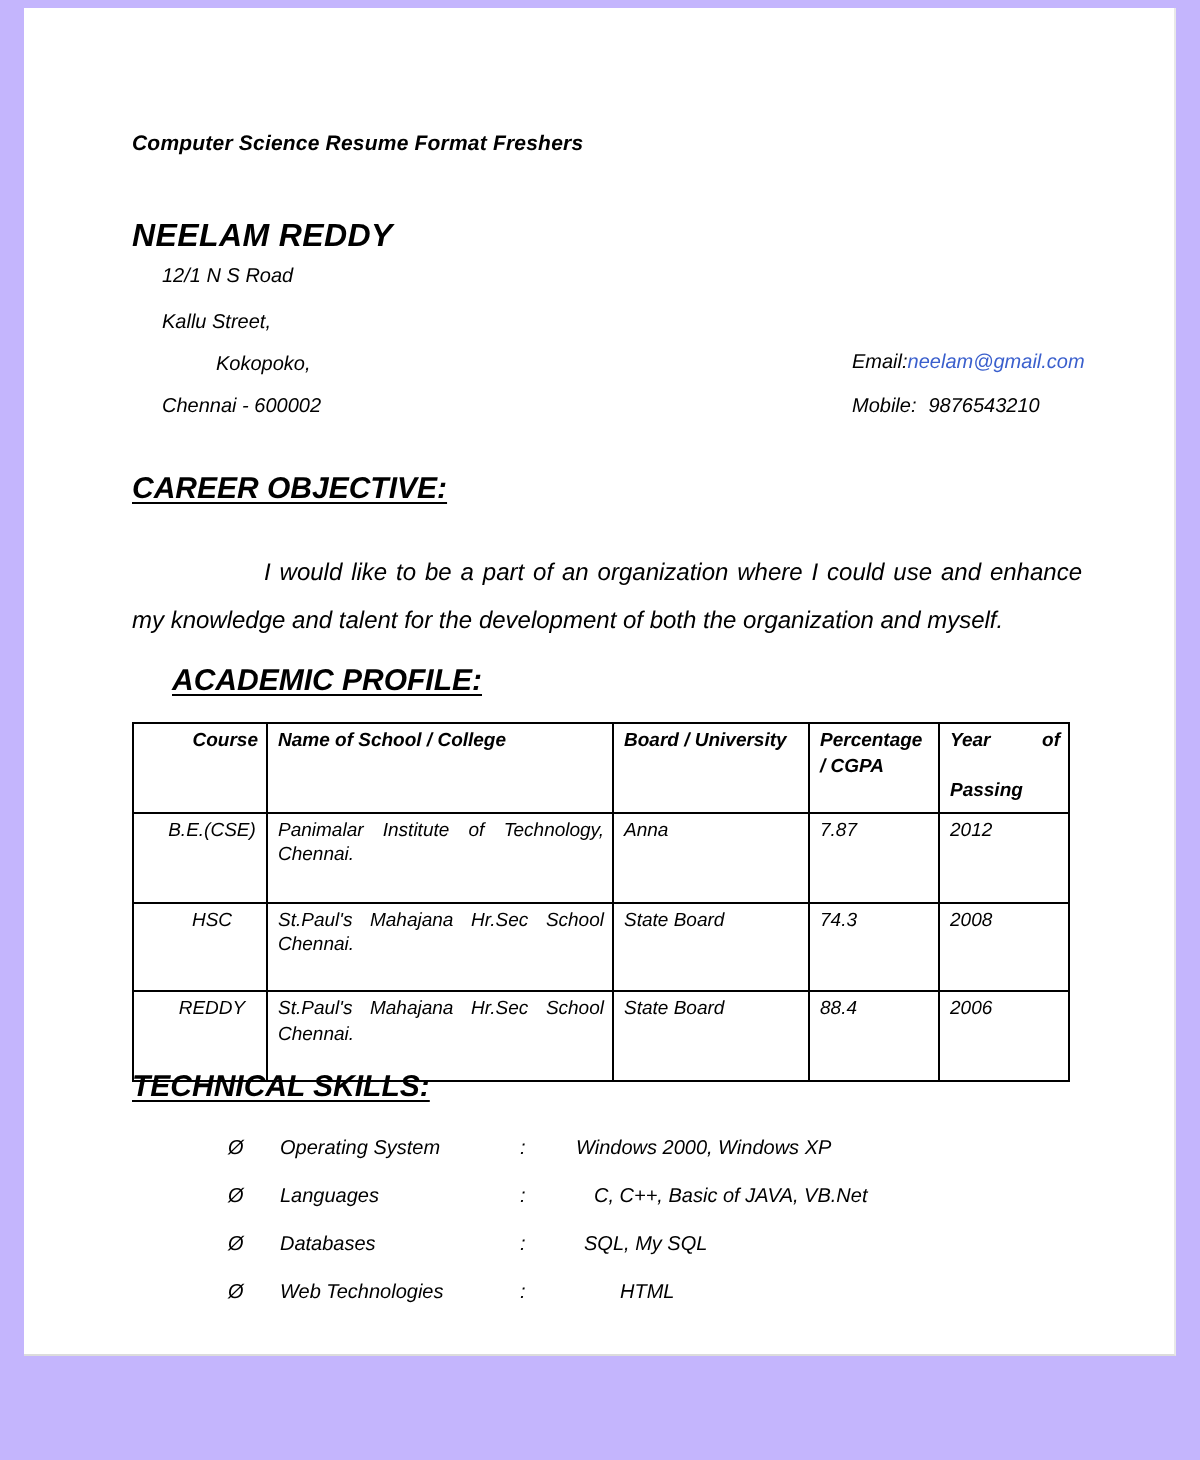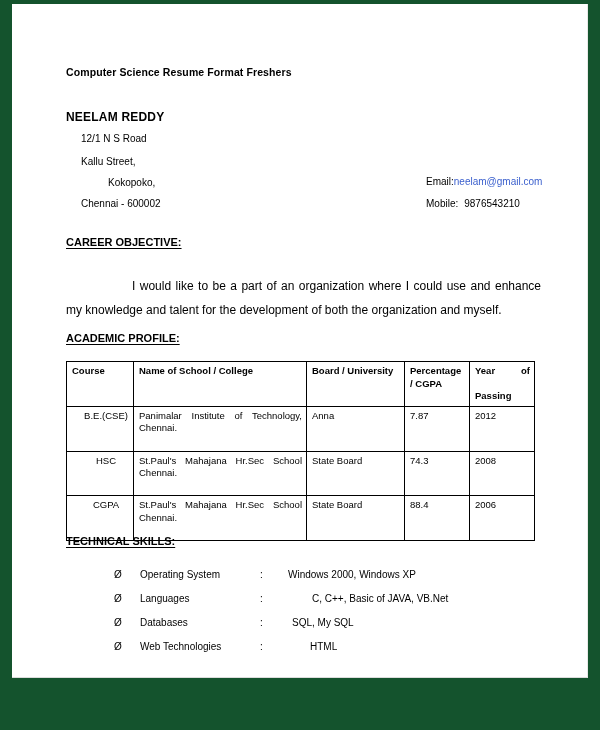--- a/index.html
+++ b/index.html
@@ -14,21 +14,22 @@
     overflow: hidden;
     font-family: "Liberation Sans", sans-serif;
     color: #000000;
   }
 
   
   .canvas {
     position: relative;
     width: 600px;
     height: 730px;
-    background: #14532d;
+    background: #c4b5fd;
+    font-style: italic;
   }
 
   
   .page {
     position: absolute;
     left: 12px;
     top: 4px;
     width: 576px;
     height: 674px;
     background: #ffffff;
@@ -53,21 +54,21 @@
     font-size: 10.5px;
     font-weight: bold;
     letter-spacing: 0.1px;
     white-space: nowrap;
   }
 
   .person-name {
     position: absolute;
     left: 54px;
     top: 106px;
-    font-size: 12px;
+    font-size: 16px;
     font-weight: bold;
     letter-spacing: 0.2px;
     white-space: nowrap;
   }
 
   .addr-line {
     position: absolute;
     left: 54px;
     font-size: 10px;
     white-space: nowrap;
@@ -84,28 +85,28 @@
     white-space: nowrap;
   }
   .contact-email { left: 414px; top: 172px; }
   .contact-mobile { left: 414px; top: 194px; }
   .email-link { color: #3a5fcd; }
   .mobile-gap { display: inline-block; width: 6px; }
 
   .section-head {
     position: absolute;
     left: 54px;
-    font-size: 11px;
+    font-size: 15px;
     font-weight: bold;
     text-decoration: underline;
     text-underline-offset: 2px;
     white-space: nowrap;
   }
   .sec-objective { top: 232px; }
-  .sec-academic  { top: 328px; }
+  .sec-academic  { top: 328px; margin-left: 20px; }
   .sec-technical { top: 531px; }
   .sec-areas     { top: 672px; }
 
   .objective-body {
     position: absolute;
     left: 54px;
     top: 270px;
     width: 475px;
     font-size: 12px;
     line-height: 24px;
@@ -128,21 +129,21 @@
   .acad-table td {
     border: 1px solid #000000;
     vertical-align: top;
     padding: 3px 4px 3px 5px;
     line-height: 12.5px;
   }
   .acad-table th {
     font-weight: bold;
     text-align: left;
   }
-  .acad-table th.c-course { text-align: left; }
+  .acad-table th.c-course { text-align: right; }
   .acad-table td.c-course { text-align: center; padding-left: 16px; }
 
   .col-course { width: 67px; }
   .col-school { width: 173px; }
   .col-board  { width: 98px; }
   .col-pct    { width: 65px; }
   .col-year   { width: 65px; }
 
   
   .just {
@@ -195,21 +196,21 @@
   .skill-colon {
     position: absolute;
     left: 194px;
     top: 0;
   }
   .skill-value {
     position: absolute;
     top: 0;
   }
   .sv-0 { left: 222px; }
-  .sv-1 { left: 246px; text-align: center; }
+  .sv-1 { left: 231px; text-align: center; }
   .sv-2 { left: 226px; }
   .sv-3 { left: 244px; }
 </style>
 </head>
 <body>
 
 <div class="canvas">
   <div class="page">
     <div class="inner">
 
@@ -273,21 +274,21 @@
             <td>2012</td>
           </tr>
           <tr class="row-mid">
             <td class="c-course">HSC</td>
             <td class="just">St.Paul's Mahajana Hr.Sec School Chennai.</td>
             <td>State Board</td>
             <td>74.3</td>
             <td>2008</td>
           </tr>
           <tr class="row-mid">
-            <td class="c-course">CGPA</td>
+            <td class="c-course">REDDY</td>
             <td class="just">St.Paul's Mahajana Hr.Sec School Chennai.</td>
             <td>State Board</td>
             <td>88.4</td>
             <td>2006</td>
           </tr>
         </tbody>
       </table>
 
       <div class="section-head sec-technical">TECHNICAL SKILLS:</div>
 

